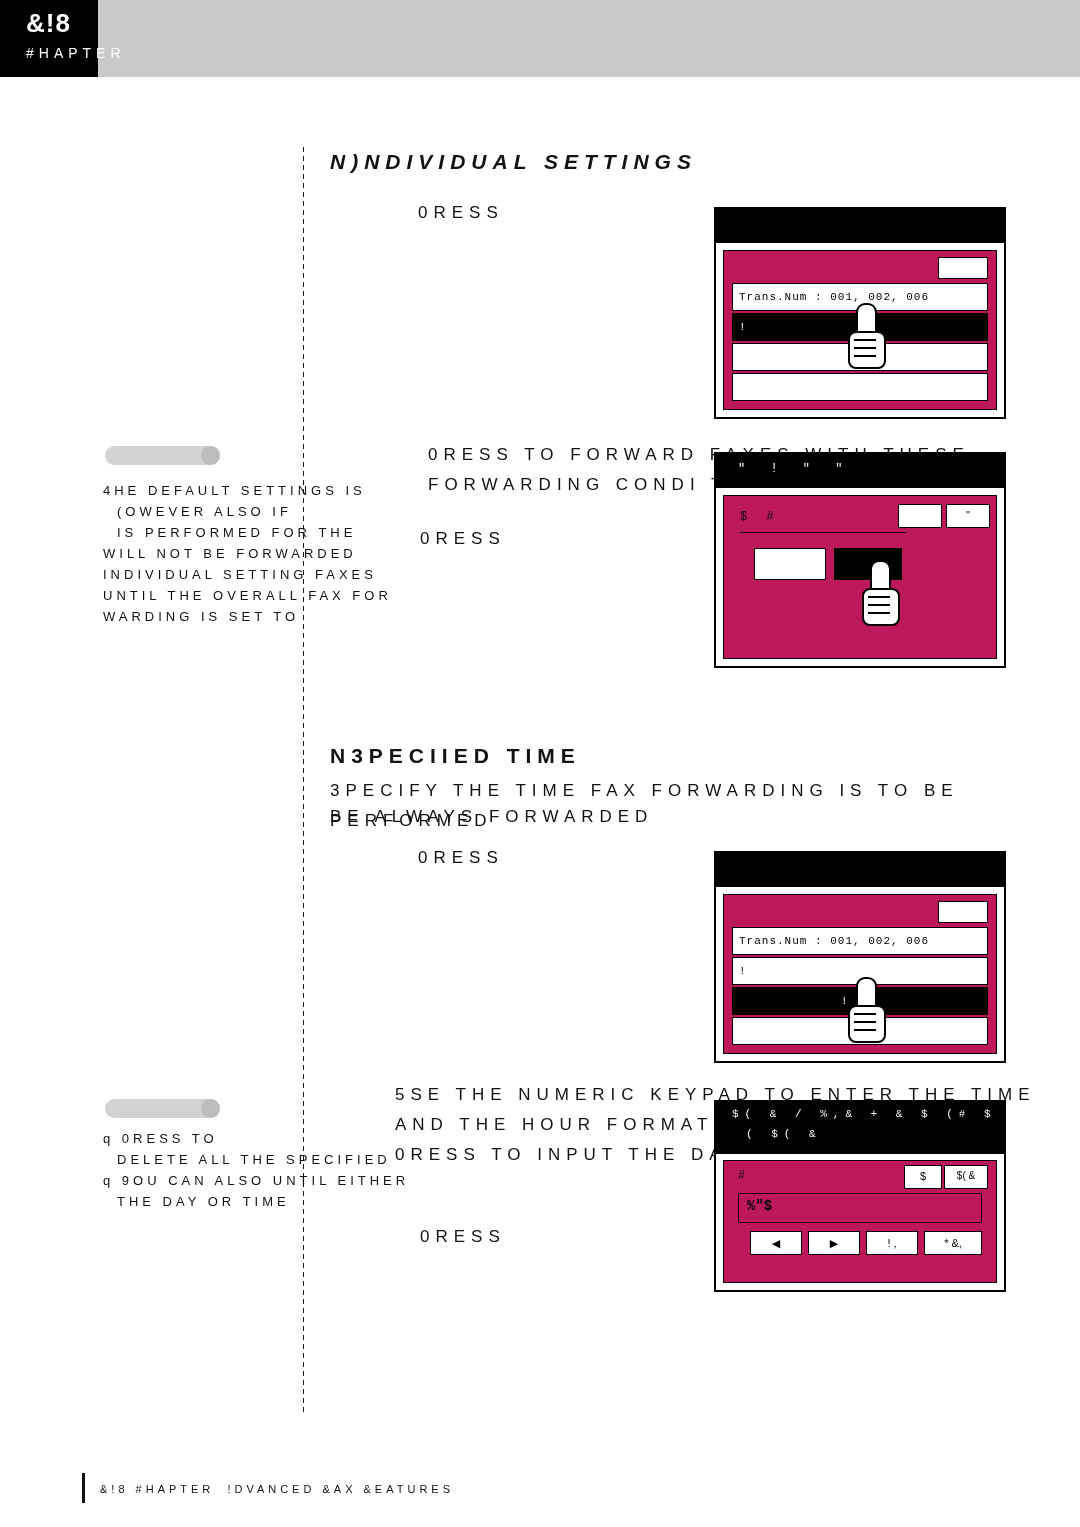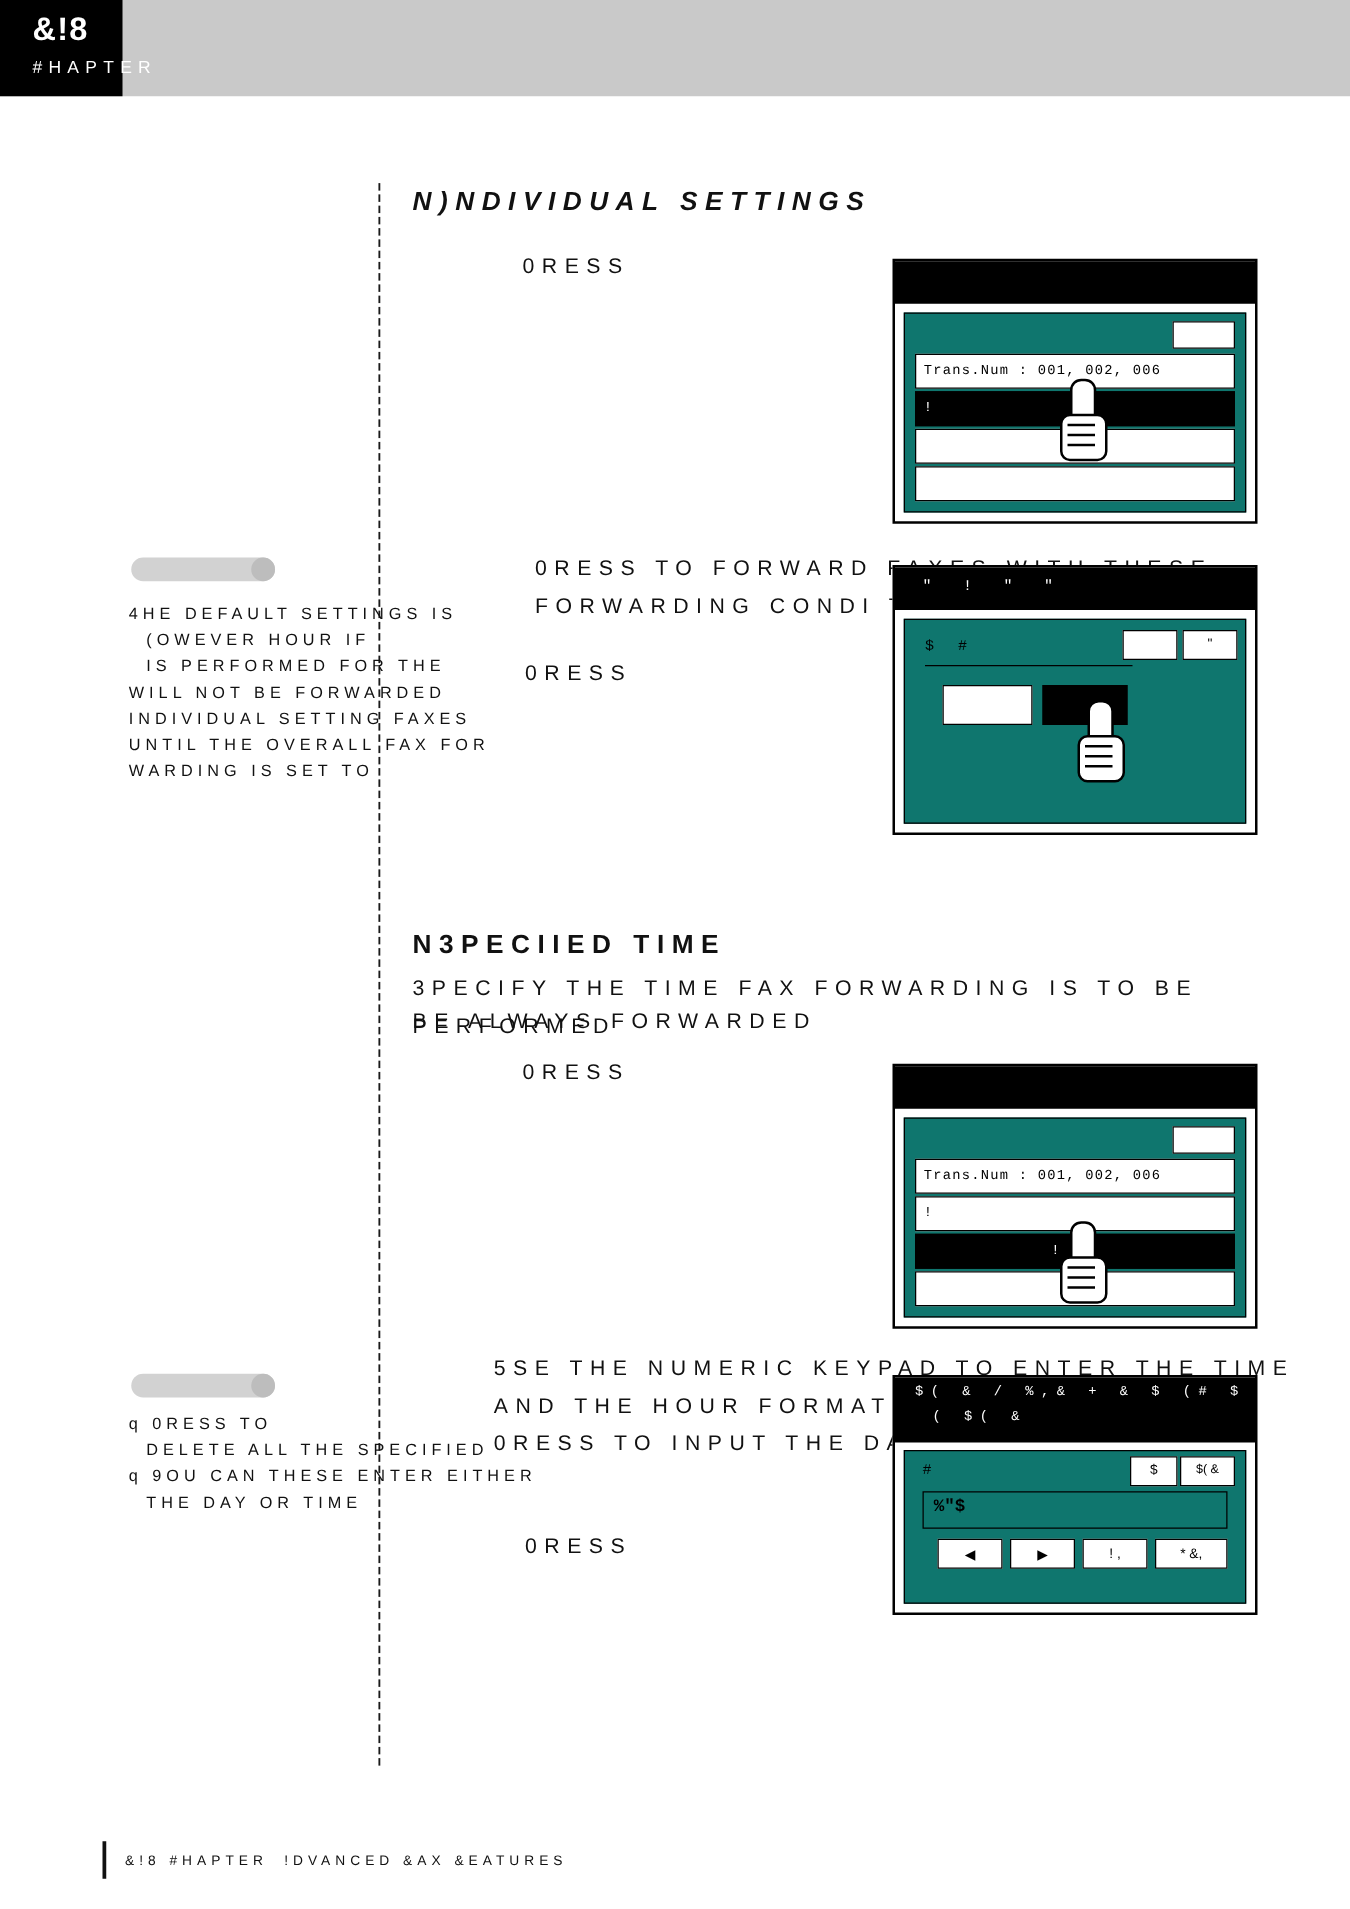--- a/index.html
+++ b/index.html
@@ -22,21 +22,21 @@
   .txt-step{position:absolute;font-size:17px;letter-spacing:6px;color:#111;line-height:30px;}
 
   
   .note-pill{position:absolute;width:115px;height:19px;border-radius:10px;background:#d2d2d2;}
   .note-pill .knob{position:absolute;right:0;top:0;width:19px;height:19px;border-radius:50%;background:#bdbdbd;}
   .note-body{position:absolute;font-size:13px;letter-spacing:4px;color:#111;line-height:21px;}
 
   
   .panel{position:absolute;background:#ffffff;border:2px solid #000;}
   .panel .title-bar{position:absolute;left:0;top:0;right:0;height:34px;background:#000;}
-  .panel .inner{position:absolute;left:7px;right:7px;top:41px;bottom:7px;background:#0f766e;border:1px solid #000;}
+  .panel .inner{position:absolute;left:7px;right:7px;top:41px;bottom:7px;background:#be185d;border:1px solid #000;}
   .lcdrow{position:absolute;left:8px;right:8px;height:26px;border:1px solid #000;background:#fff;
           font-family:"Liberation Mono",monospace;font-size:11px;color:#000;display:flex;align-items:center;padding-left:6px;letter-spacing:1px;}
   .lcdrow.sel{background:#000;color:#fff;}
   .btn-sm{position:absolute;border:1px solid #000;background:#fff;}
   .btn-blk{position:absolute;border:1px solid #000;background:#000;}
 
   
   .hand{position:absolute;width:34px;height:62px;}
   .hand .finger{position:absolute;left:8px;top:0;width:17px;height:34px;border:2px solid #000;border-radius:9px 9px 0 0;background:#fff;}
   .hand .palm{position:absolute;left:0;top:28px;width:34px;height:34px;border:2px solid #000;border-radius:8px;background:#fff;}
@@ -81,21 +81,21 @@
           <div class="l3"></div>
       </div>
     </div>
   </div>
 
   <div class="note-pill" style="left:105px;top:446px;">
       <div class="knob"></div>
     </div>
   <div class="note-body" style="left:103px;top:480px;width:370px;">
     <div>4HE DEFAULT SETTINGS IS</div>
-    <div style="padding-left:14px;">(OWEVER HOUR IF</div>
+    <div style="padding-left:14px;">(OWEVER ALSO IF</div>
     <div style="padding-left:14px;">IS PERFORMED FOR THE</div>
     <div>WILL NOT BE FORWARDED</div>
     <div>INDIVIDUAL SETTING FAXES</div>
     <div>UNTIL THE OVERALL FAX FOR</div>
     <div>WARDING IS SET TO</div>
   </div>
 
   <div class="txt-step" style="left:428px;top:440px;width:640px;">0RESS TO FORWARD FAXES WITH THESE FORWARDING CONDI TIONS</div>
   <div class="txt-step" style="left:420px;top:524px;">0RESS</div>
 
@@ -148,21 +148,21 @@
 
   <div class="txt-step" style="left:395px;top:1080px;width:690px;">5SE THE NUMERIC KEYPAD TO ENTER THE TIME AND THE HOUR FORMAT TO ENTER THE TIME 0RESS TO INPUT THE DAY OF THE WEEK</div>
   <div class="txt-step" style="left:420px;top:1222px;">0RESS</div>
 
   <div class="note-pill" style="left:105px;top:1099px;">
       <div class="knob"></div>
     </div>
   <div class="note-body" style="left:103px;top:1128px;width:420px;">
     <div>q 0RESS          TO</div>
     <div style="padding-left:14px;">DELETE ALL THE SPECIFIED</div>
-    <div>q 9OU CAN THESE ENTER EITHER</div>
+    <div>q 9OU CAN ALSO UNTIL EITHER</div>
     <div style="padding-left:14px;">THE DAY OR TIME</div>
   </div>
 
   <div class="panel" style="left:714px;top:1100px;width:288px;height:188px;">
     <div class="title-bar" style="height:52px;">
       <div style="position:absolute;left:16px;top:6px;color:#fff;font-size:11px;letter-spacing:6px;font-family:'Liberation Mono',monospace;">$( &amp;  /    %,&amp;  + &amp; $  (#  $</div>
       <div style="position:absolute;left:30px;top:26px;color:#fff;font-size:11px;letter-spacing:6px;font-family:'Liberation Mono',monospace;">(   $( &amp;</div>
     </div>
     <div class="inner" style="top:58px;">
       <div style="position:absolute;left:14px;top:8px;font-size:12px;font-family:'Liberation Mono',monospace;">#</div>

